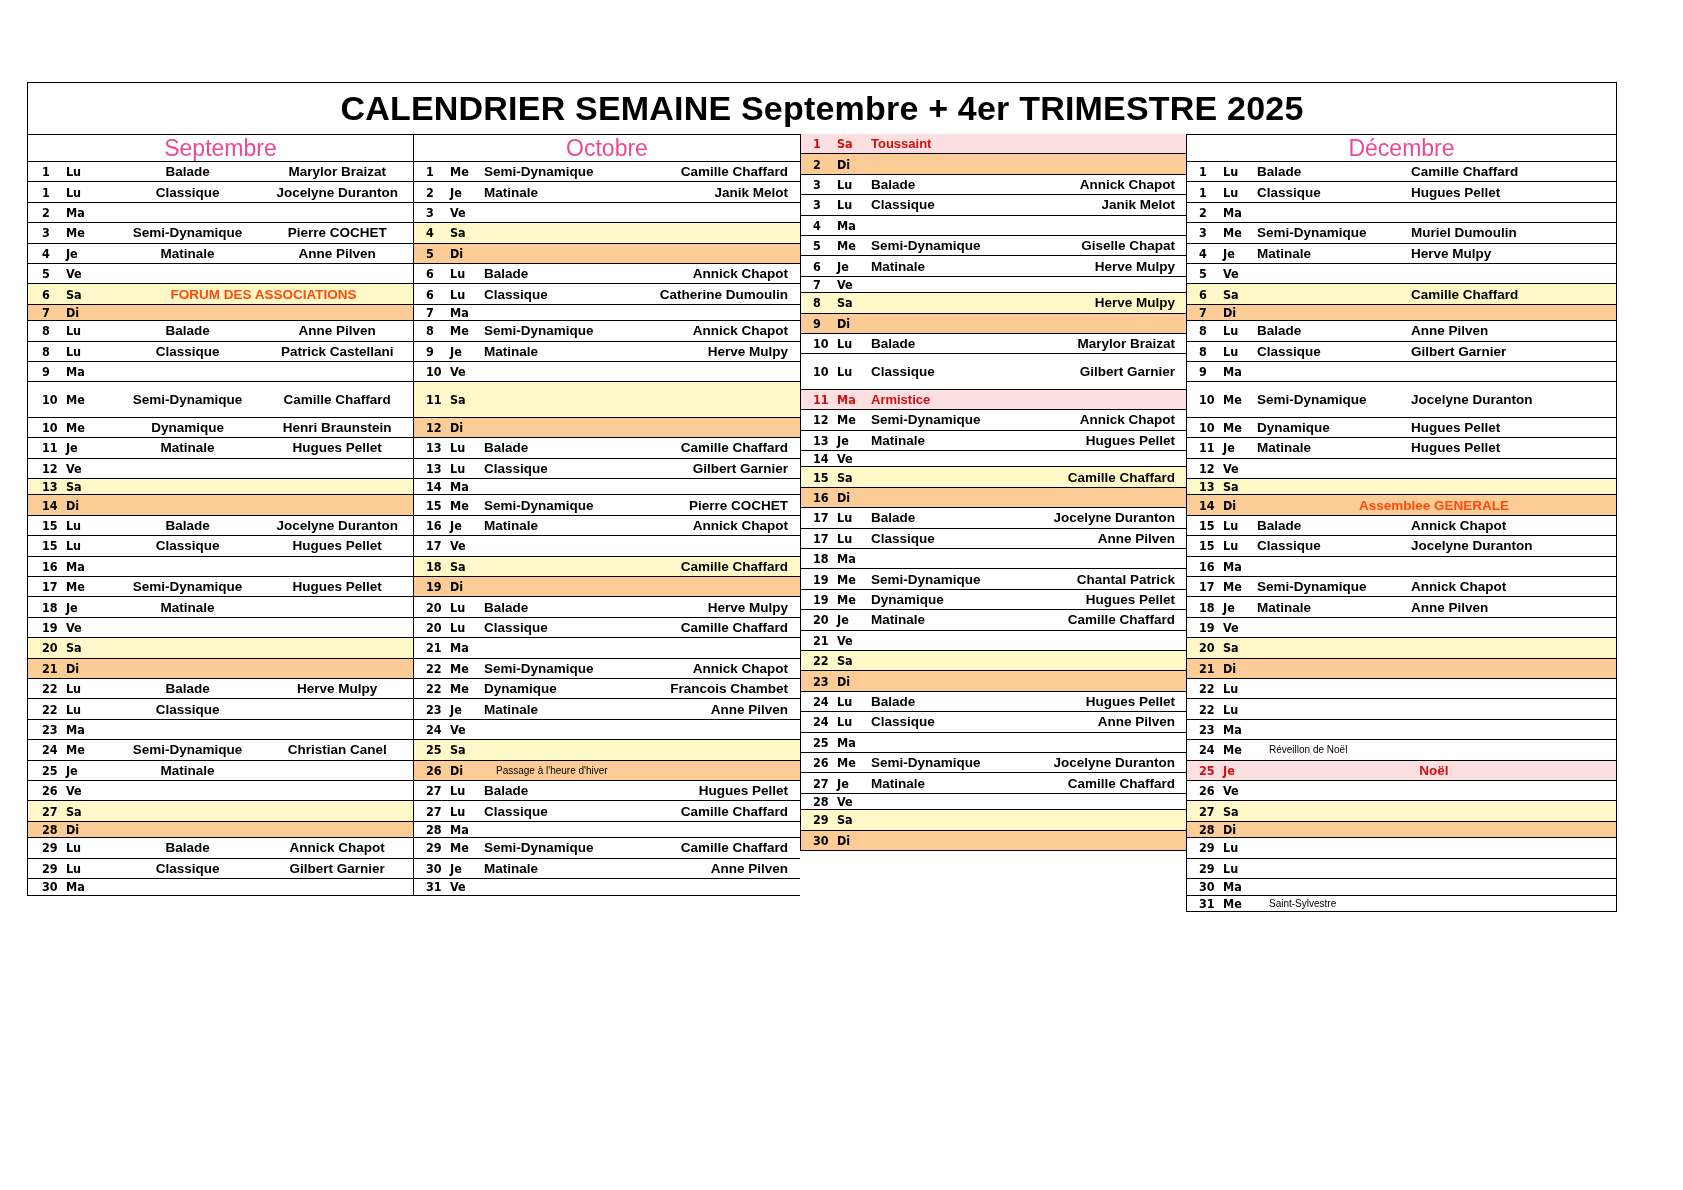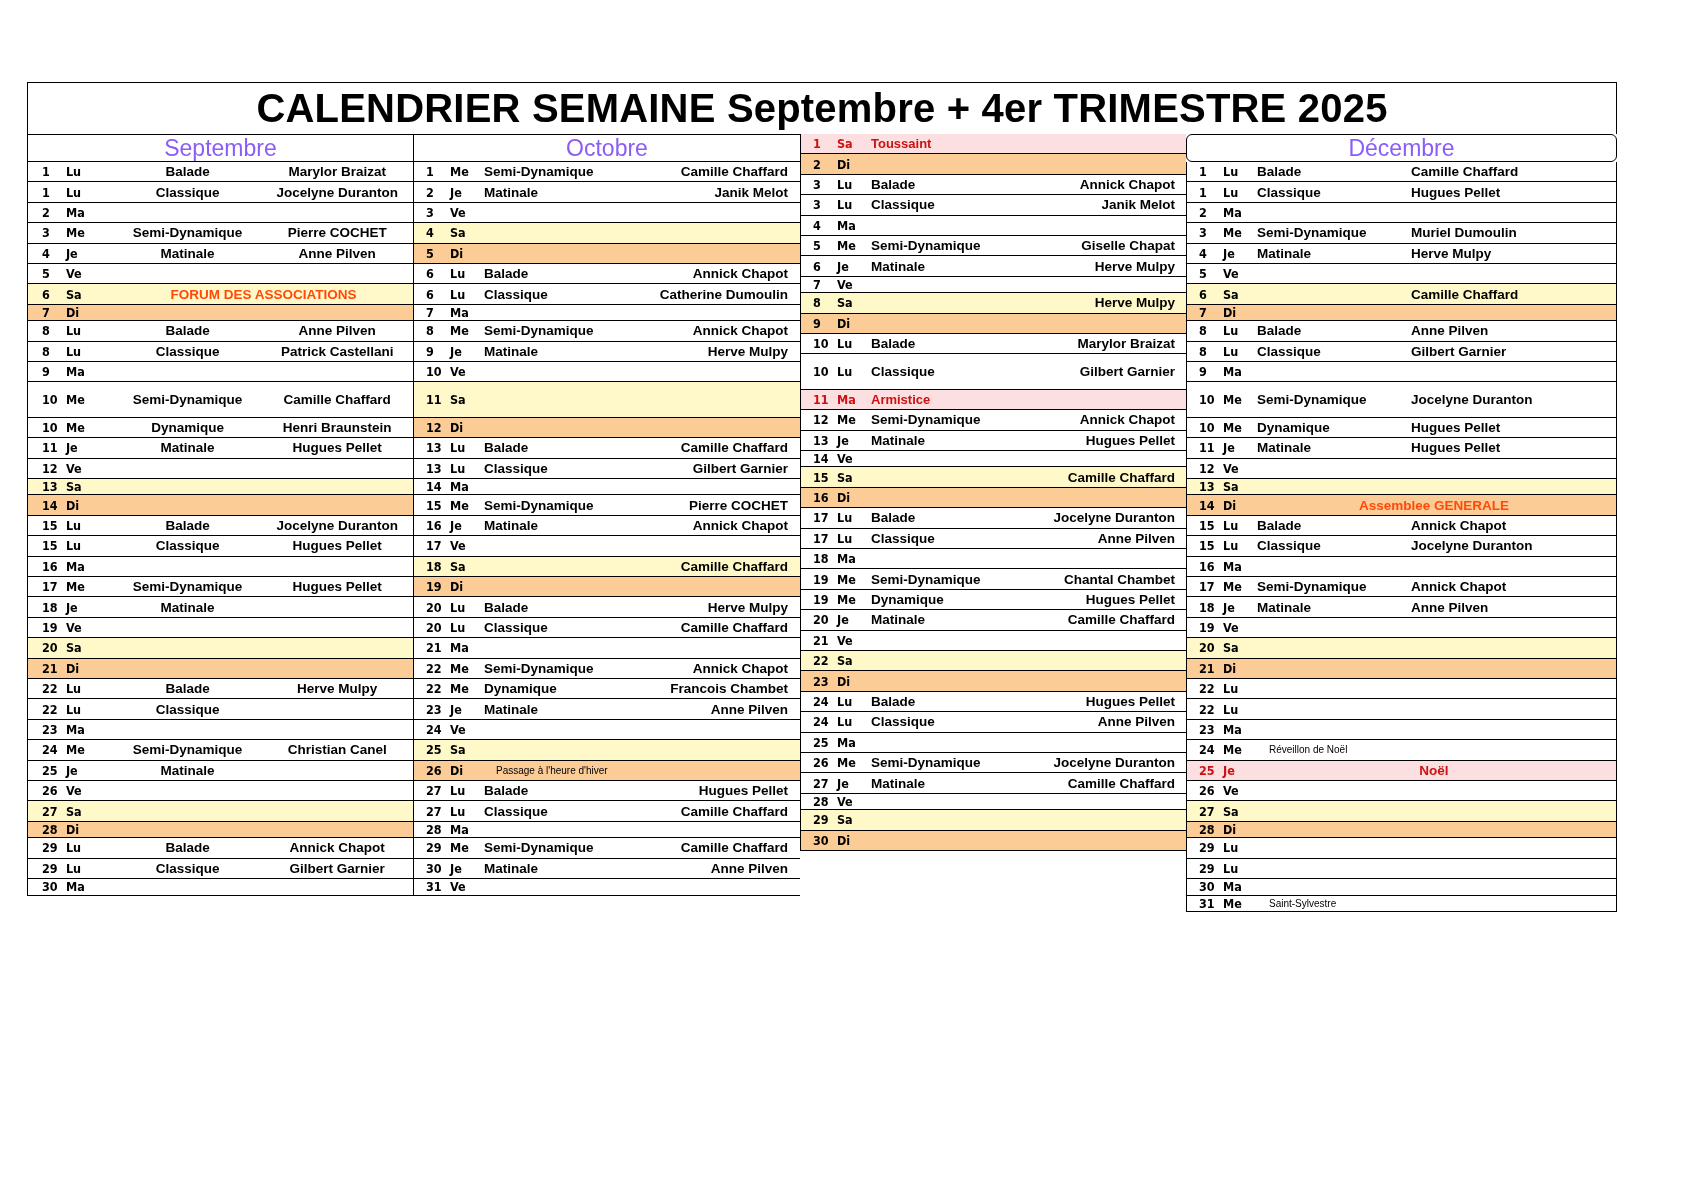--- a/index.html
+++ b/index.html
@@ -1,24 +1,24 @@
 <!DOCTYPE html>
 <html><head>
 <meta charset="utf-8">
 <style>
   html, body { margin:0; padding:0; background:#ffffff; }
   body { width:1683px; height:1190px; position:relative; overflow:hidden; font-family:"Liberation Sans", sans-serif; }
   .sheet { position:absolute; left:27px; top:82px; width:1590px; }
   .title-box { height:52px; border:1.5px solid #000; border-bottom:none; display:flex; align-items:center; justify-content:center; box-sizing:border-box; }
-  .title { font-family:"Liberation Sans", sans-serif; font-weight:bold; font-size:40px; color:#000; letter-spacing:0.2px; }
+  .title { font-family:"Liberation Sans", sans-serif; font-weight:bold; font-size:34px; color:#000; letter-spacing:0.2px; }
   .months { display:flex; align-items:flex-start; }
   .month { box-sizing:border-box; }
   .m0 { width:386px; } .m1 { width:387px; } .m2 { width:386px; } .m3 { width:431px; }
-  .month-head { height:28px; border:1.5px solid #000; border-left-width:1.5px; box-sizing:border-box; display:flex; align-items:center; justify-content:center; font-size:23px; color:#8b5cf6; border-right:none; }
-  .m3 .month-head { border-right:1.5px solid #000;border-radius:6px; }
+  .month-head { height:28px; border:1.5px solid #000; border-left-width:1.5px; box-sizing:border-box; display:flex; align-items:center; justify-content:center; font-size:23px; color:#ec4899; border-right:none; }
+  .m3 .month-head { border-right:1.5px solid #000; }
   .rows { border-left:1.5px solid #000; }
   .m3 .rows { border-right:1.5px solid #000; }
   .row { display:flex; align-items:center; border-bottom:1.5px solid #000; box-sizing:border-box; font-size:13px; color:#000; white-space:nowrap; overflow:hidden; }
   .row.h-n { height:20.4px; } .row.h-s { height:16.5px; } .row.h-t { height:35.4px; }
   .row.sa { background:#fff9c9; }
   .row.di { background:#fccc97; }
   .row.hol { background:#fcdfe0; color:#cc1111; }
   .d { font-family:"DejaVu Sans", sans-serif; font-size:12.5px; font-weight:bold; font-stretch:condensed; }
   .num { width:36px; padding-left:12px; box-sizing:border-box; }
   .dow { width:34px; }
@@ -613,21 +613,21 @@
           <div class="row h-n">
             <span class="num d">18</span>
             <span class="dow d">Ma</span>
             <span class="act"></span>
             <span class="who"></span>
           </div>
           <div class="row h-n">
             <span class="num d">19</span>
             <span class="dow d">Me</span>
             <span class="act">Semi-Dynamique</span>
-            <span class="who">Chantal Chambet</span>
+            <span class="who">Chantal Patrick</span>
           </div>
           <div class="row h-n">
             <span class="num d">19</span>
             <span class="dow d">Me</span>
             <span class="act">Dynamique</span>
             <span class="who">Hugues Pellet</span>
           </div>
           <div class="row h-n">
             <span class="num d">20</span>
             <span class="dow d">Je</span>

